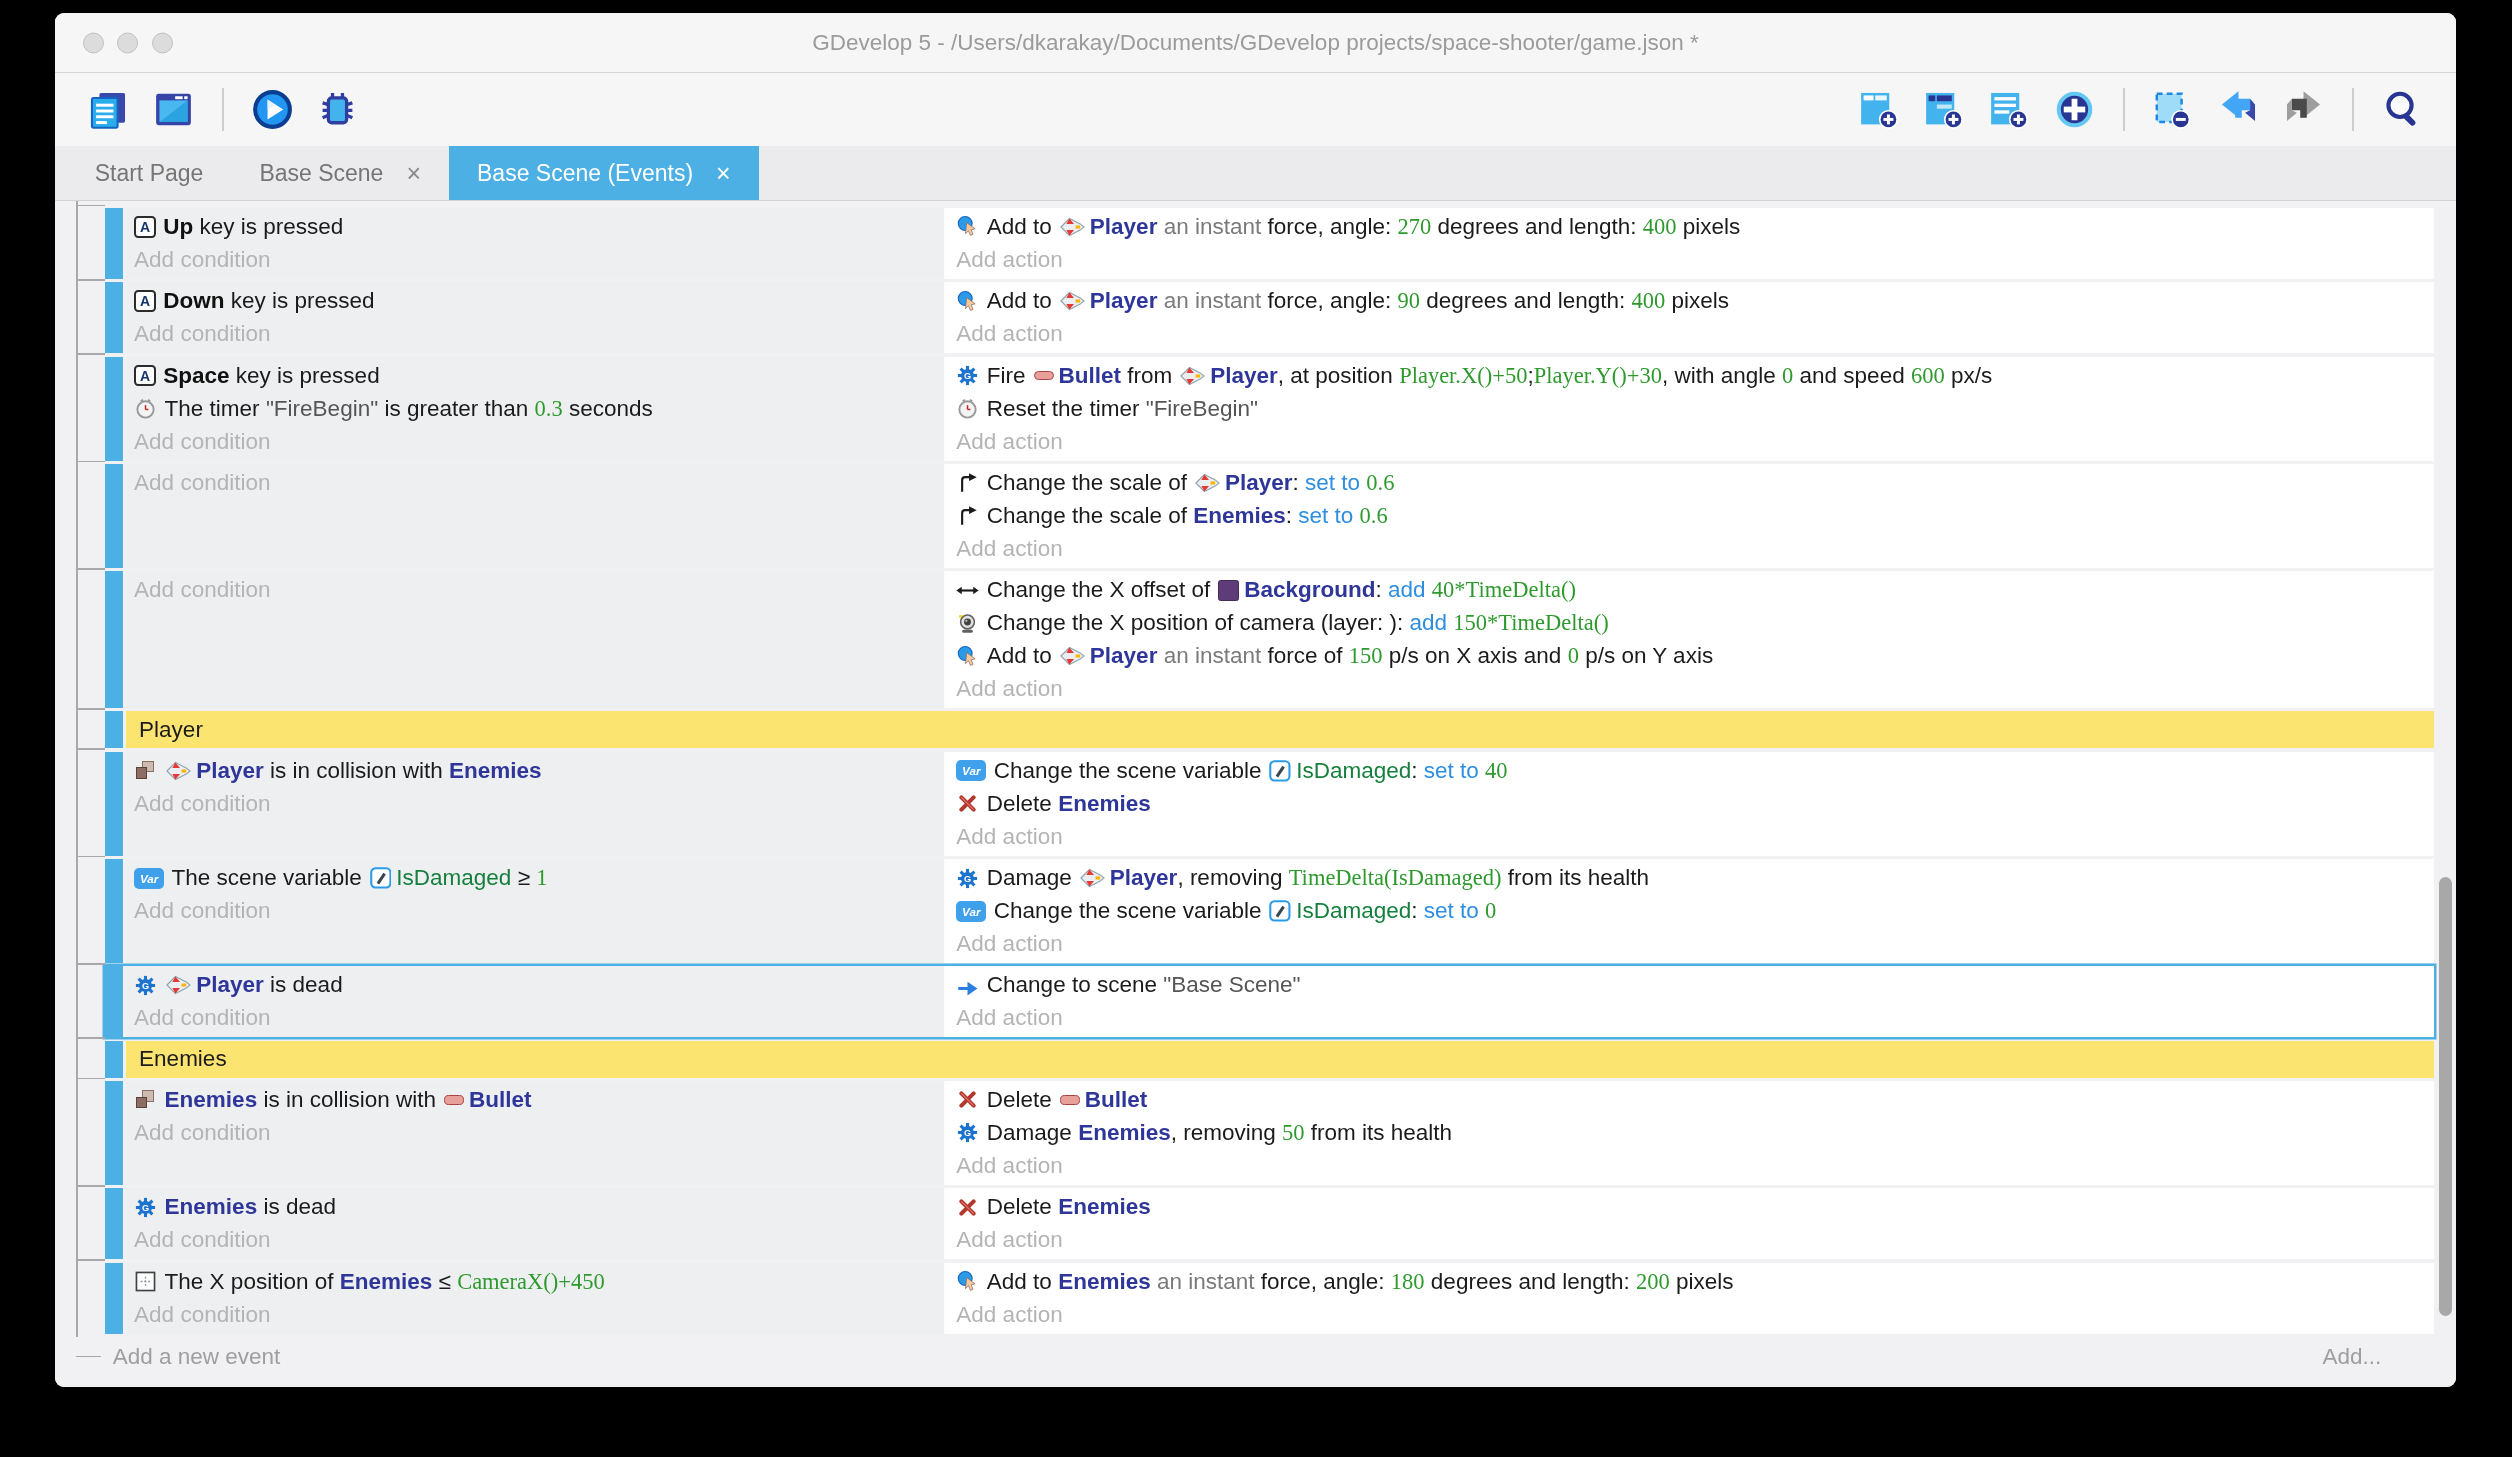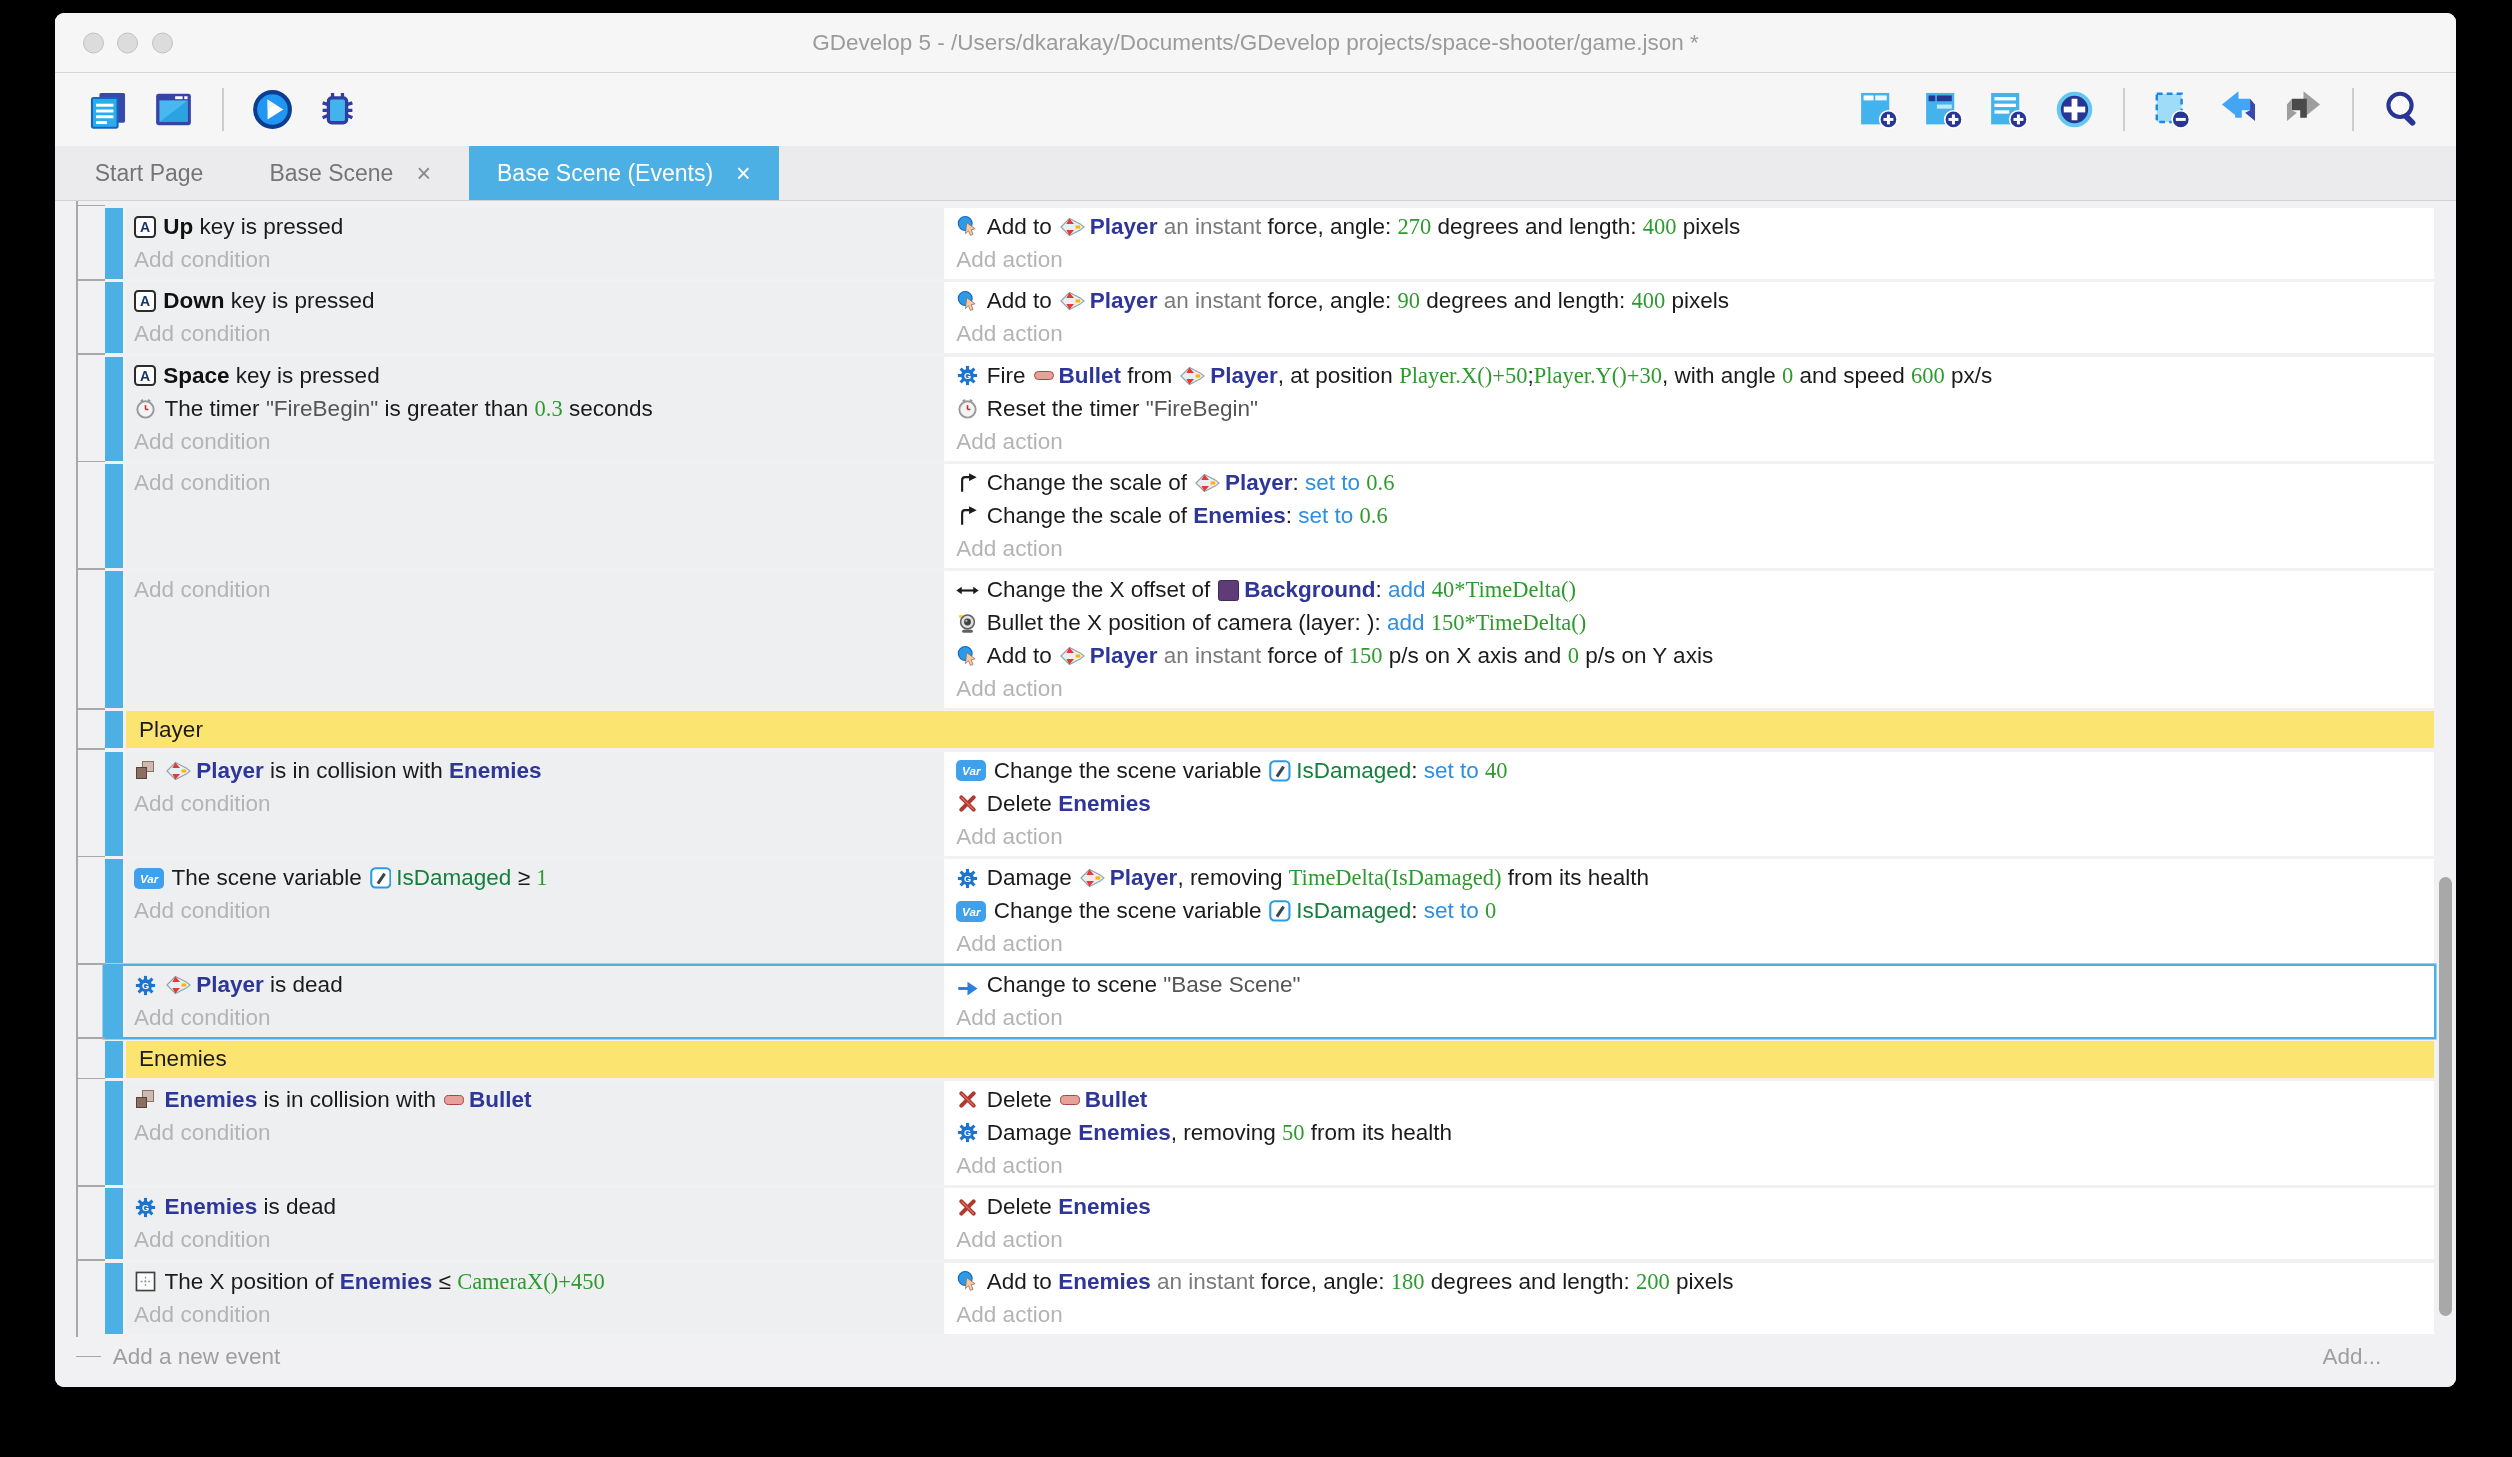--- a/index.html
+++ b/index.html
@@ -13,21 +13,21 @@
   .tl { width:21px; height:21px; border-radius:50%; background:#dcdcdc; border:0.8px solid #c2c2c2; }
   .wtitle { text-align:center; line-height:60px; font-size:22.5px; color:#9b9b9b; white-space:nowrap; }
   
   .toolbar { height:73px; background:#f6f6f7; display:flex; align-items:center; padding:0 30px; flex:none; }
   .tb-left, .tb-right { display:flex; align-items:center; gap:18.3px; }
   .tb-right { margin-left:auto; }
   .tbtn { border:none; background:transparent; width:47px; height:47px; padding:1.7px; cursor:pointer; }
   .tbtn svg { width:43px; height:43px; display:block; }
   .tdiv { width:1.7px; height:43px; background:#cdcdcd; margin:0 6.7px; }
   
-  .tabbar { height:55px; background:#ebebed; border-bottom:0.8px solid #d2d2d4; display:flex; align-items:stretch; padding-left:11.7px; flex:none;gap:10px; }
+  .tabbar { height:55px; background:#ebebed; border-bottom:0.8px solid #d2d2d4; display:flex; align-items:stretch; padding-left:11.7px; flex:none; }
   .tab { display:flex; align-items:center; padding:0 28px; font-size:23px; color:#757575; gap:23px; cursor:pointer; white-space:nowrap; }
   .tab.active { background:#4cb0e4; color:#fff; }
   .tab-close { font-size:25px; color:#8a8a8a; }
   .tab.active .tab-close { color:#fff; }
   
   .events { flex:1; background:#f1f1f4; position:relative; padding:6.7px 21.7px 0 50px; overflow:hidden; }
   .rail { position:absolute; left:21px; top:0; bottom:50px; width:1.7px; background:#a8a8a8; }
   .event-row { display:flex; margin-bottom:3.3px; position:relative; }
   .event-row::before { content:""; position:absolute; left:-29px; top:-3.3px; width:29px; height:1.7px; background:#a8a8a8; }
   .event-row.selected { box-shadow:0 0 0 2.5px #4cb0e4; }
@@ -303,21 +303,21 @@
                   <line x1="6" y1="15" x2="24" y2="15" stroke="#1b1b1b" stroke-width="2.8"></line>
                   <polygon points="7.5,10 0.5,15 7.5,20" fill="#1b1b1b"></polygon>
                   <polygon points="22.5,10 29.5,15 22.5,20" fill="#1b1b1b"></polygon>
                 </svg></span><span class="seg s-p">Change the X offset of </span><span class="inl"><span class="ic-bgsq"></span></span><span class="seg s-obj">Background</span><span class="seg s-p">: </span><span class="seg s-op">add </span><span class="seg s-num">40*TimeDelta()</span></div>
             <div class="line"><span class="lead"><svg class="ic" viewBox="0 0 30 30">
                   <rect x="4" y="4" width="5" height="4" rx="1" fill="#fdd835"></rect>
                   <circle cx="15" cy="13" r="9" fill="#e0e0e0" stroke="#616161" stroke-width="2"></circle>
                   <circle cx="15" cy="13" r="4.5" fill="#424242"></circle>
                   <circle cx="13.5" cy="11.5" r="1.5" fill="#bdbdbd"></circle>
                   <rect x="8" y="23" width="14" height="4" rx="2" fill="#616161"></rect>
-                </svg></span><span class="seg s-p">Bullet the X position of camera (layer: ): </span><span class="seg s-op">add </span><span class="seg s-num">150*TimeDelta()</span></div>
+                </svg></span><span class="seg s-p">Change the X position of camera (layer: ): </span><span class="seg s-op">add </span><span class="seg s-num">150*TimeDelta()</span></div>
             <div class="line"><span class="lead"><svg class="ic" viewBox="0 0 30 30">
                   <circle cx="12" cy="11" r="9" fill="#2b9be8" stroke="#1565c0" stroke-width="1.5"></circle>
                   <path d="M14 10 l11 8 -5.2 1.2 2.4 6 -3.4 1.4 -2.5 -6 -4 3.8 Z" fill="#f6caa0" stroke="#8d6e63" stroke-width="1"></path>
                 </svg></span><span class="seg s-p">Add to </span><span class="inl"><svg style="width:25px;height:20px;display:block" viewBox="0 0 32 26">
                   <polygon points="1,13 12,2 26,9 31,13 26,17 12,24" fill="#eceff1" stroke="#90a4ae" stroke-width="1.5"></polygon>
                   <polygon points="12,2 18,9 8,9" fill="#e53935"></polygon>
                   <polygon points="12,24 18,17 8,17" fill="#e53935"></polygon>
                   <rect x="20" y="11" width="6" height="4" fill="#ffb300"></rect>
                 </svg></span><span class="seg s-obj">Player</span><span class="seg s-dim"> an instant </span><span class="seg s-p">force of </span><span class="seg s-num">150</span><span class="seg s-p"> p/s on X axis and </span><span class="seg s-num">0</span><span class="seg s-p"> p/s on Y axis</span></div>
             <div class="line ph">Add action</div>

